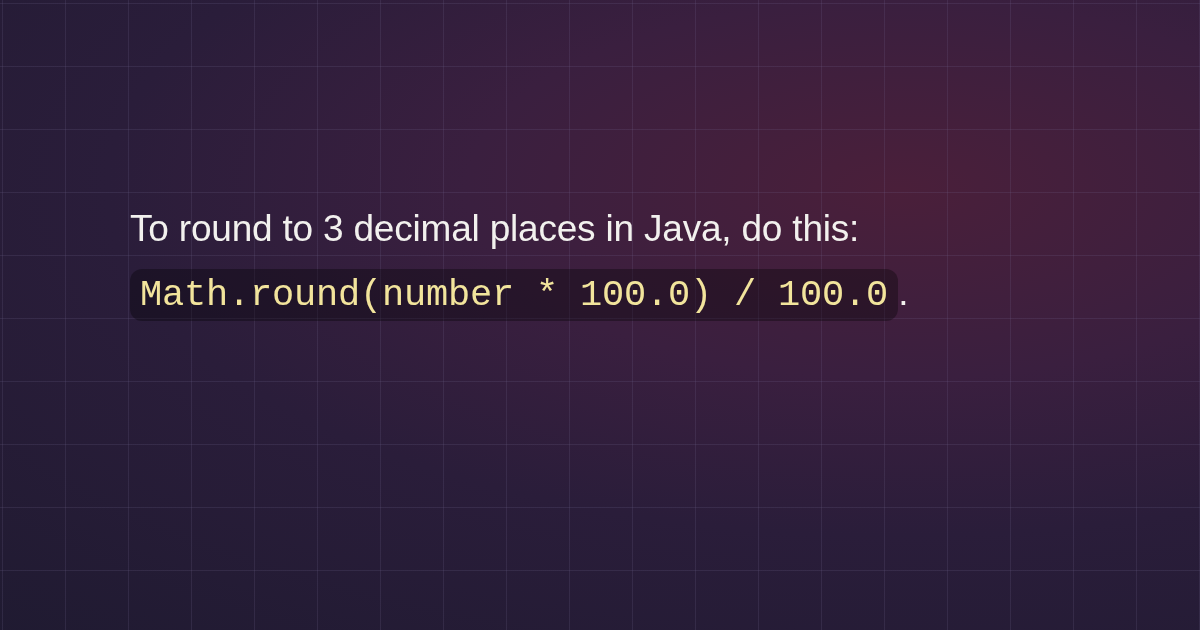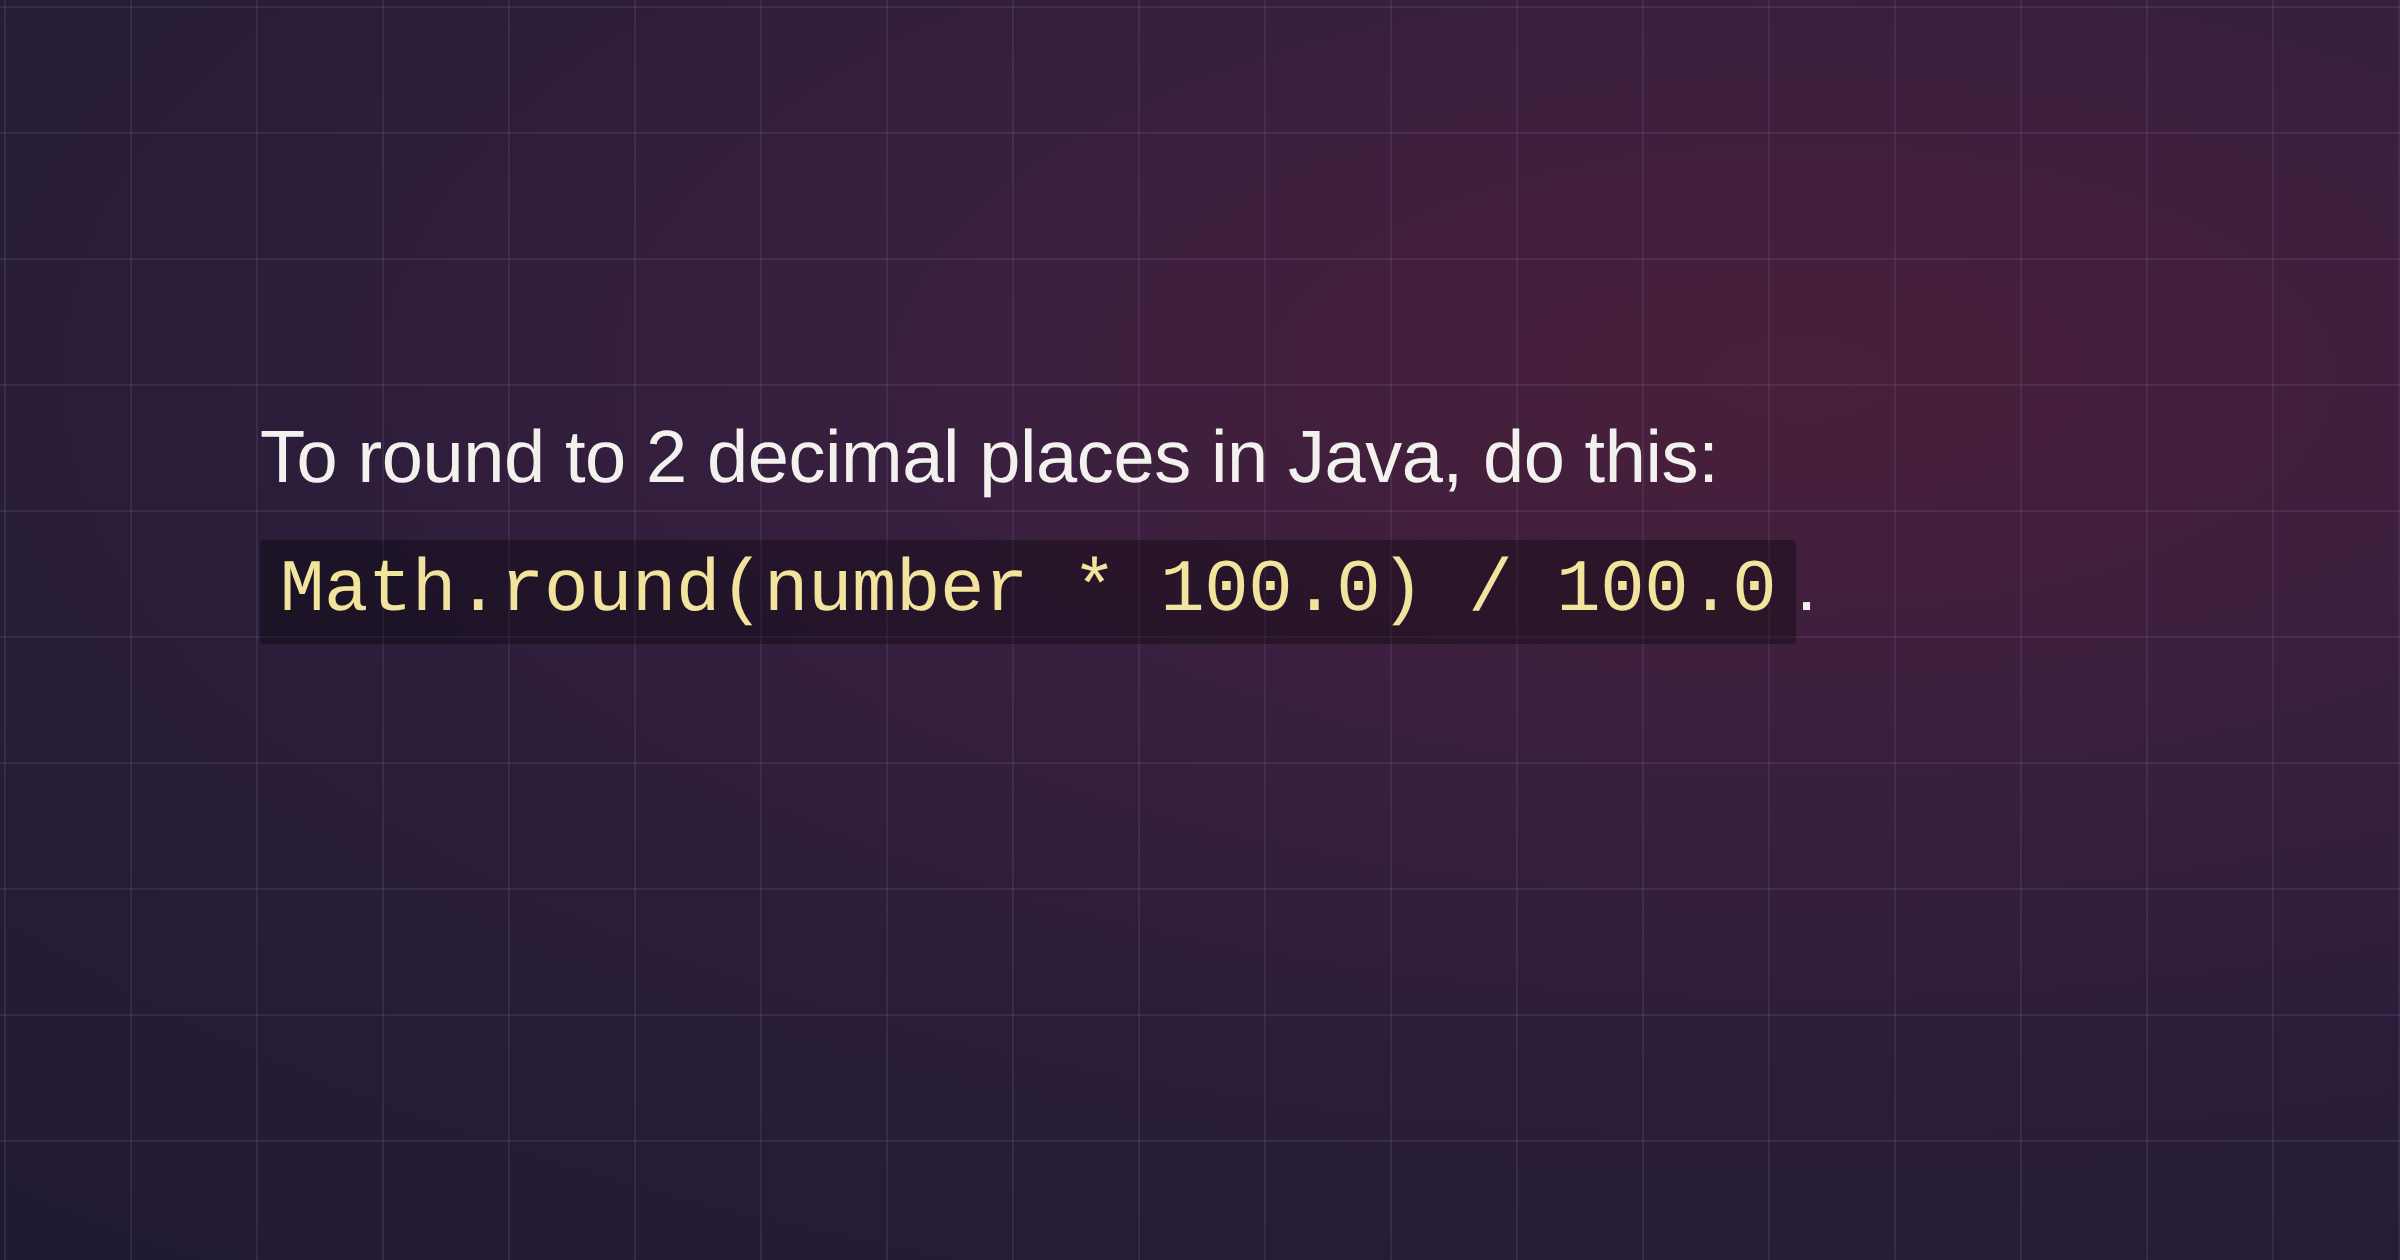--- a/index.html
+++ b/index.html
@@ -42,28 +42,28 @@
       line-height: 64px;
       font-weight: 400;
       letter-spacing: -0.2px;
     }
 
     .code {
       font-family: "SFMono-Regular", Consolas, "Liberation Mono", Menlo, monospace;
       background-color: rgba(0, 0, 0, 0.32);
       color: #f2e49c;
       padding: 5px 10px 5px 10px;
-      border-radius: 2px;
+      border-radius: 12px;
     }
 
     .period {
       color: #f2f1ee;
     }
   </style>
 </head>
 <body>
 
 <div class="background"></div>
 <div class="grid-overlay"></div>
 
 <div class="content">
-  <span>To round to 2 decimal places in Java, do this: </span><span class="code">Math.round(number * 100.0) / 100.0</span><span class="period">.</span>
+  <span>To round to 3 decimal places in Java, do this: </span><span class="code">Math.round(number * 100.0) / 100.0</span><span class="period">.</span>
 </div>
 
 </body></html>

